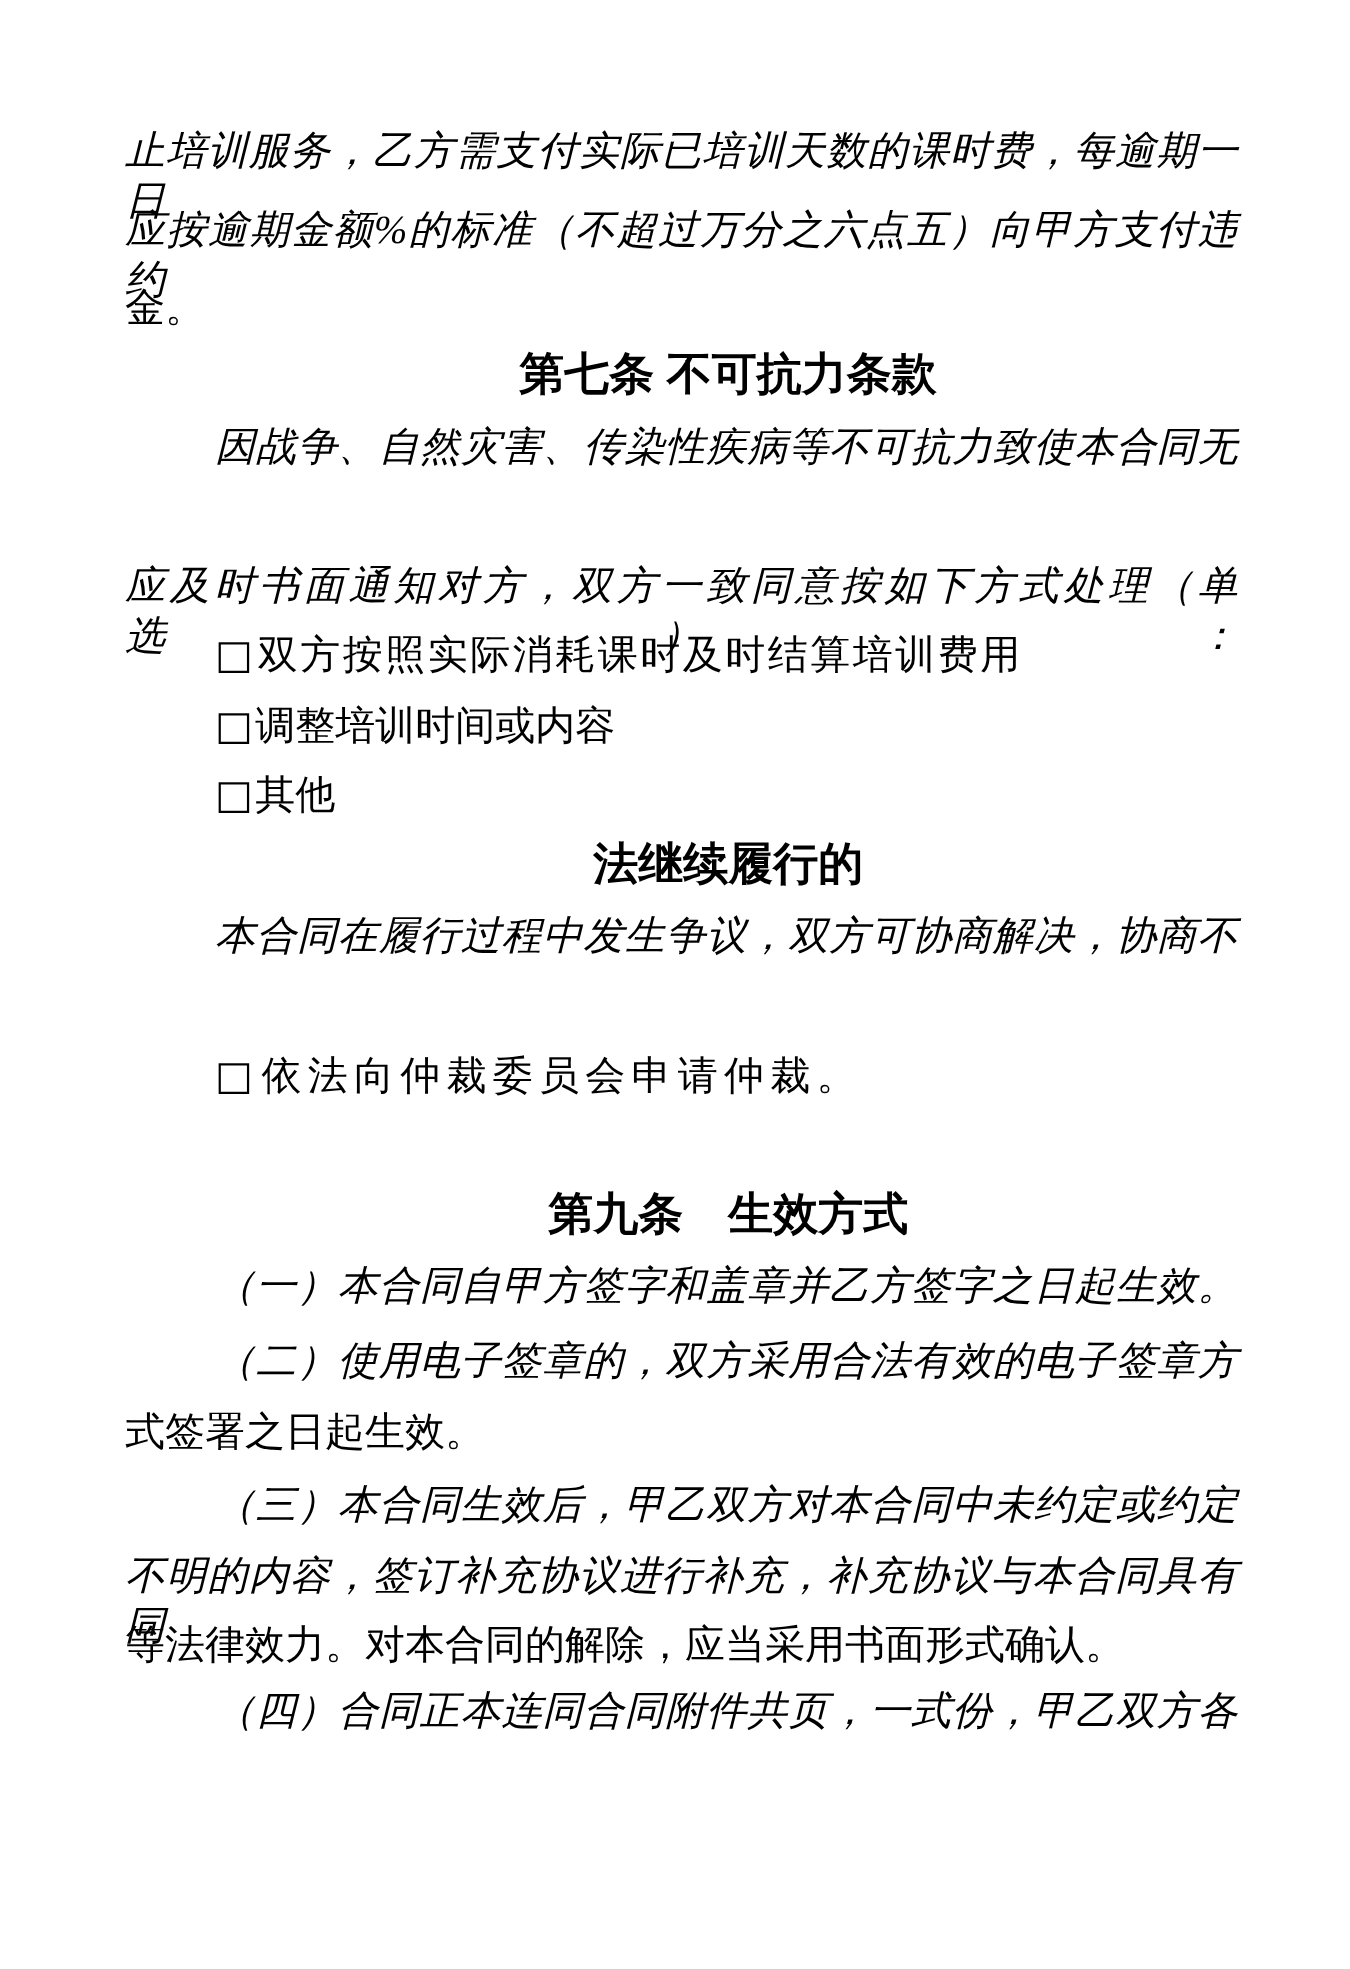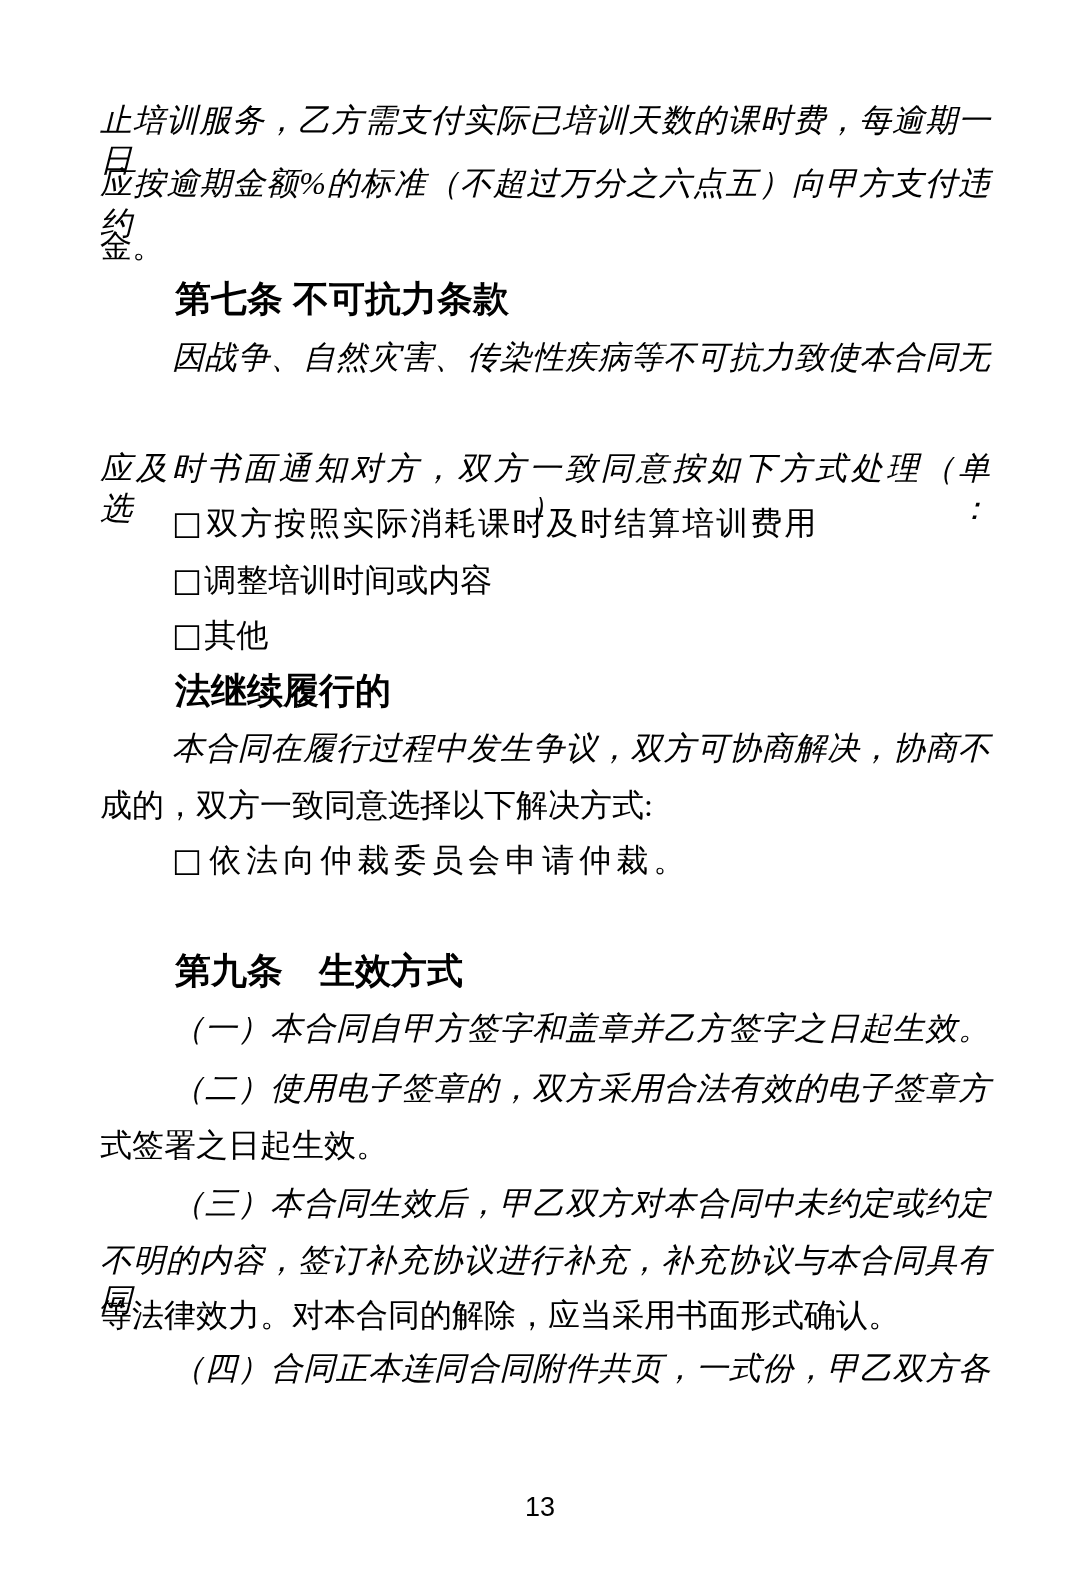--- a/index.html
+++ b/index.html
@@ -30,20 +30,21 @@
   .indent{
     padding-left:72px;
     box-sizing:border-box;
   }
   .heading{
     font-family:"Liberation Sans","DejaVu Sans",sans-serif;
     font-weight:bold;
     font-size:36px;
     padding-left:75px;
     box-sizing:border-box;
+    text-align:center;
   }
   .ls2{letter-spacing:2px;}
   .ls5{letter-spacing:5px;}
   .cb{
     display:inline;
     font-family:"DejaVu Sans",sans-serif;
     margin-right:2px;
   }
   .footer{
     position:absolute;
@@ -75,31 +76,29 @@
   <div class="line indent" style="top:560px">
     <span class="cb">□</span><span>调整培训时间或内容</span>
   </div>
   <div class="line indent" style="top:615px">
     <span class="cb">□</span><span>其他</span>
   </div>
 
   <div class="line heading" style="top:668px">法继续履行的</div>
 
   <div class="line justify indent" style="top:728px">本合同在履行过程中发生争议，双方可协商解决，协商不</div>
-  <div class="line" style="top:785px">成的，双方一致同意选择以下解决方式:</div>
 
   <div class="line indent ls5" style="top:840px">
     <span class="cb">□</span><span>依法向仲裁委员会申请仲裁。</span>
   </div>
 
   <div class="line heading" style="top:948px">第九条　生效方式</div>
 
   <div class="line justify indent" style="top:1008px">（一）本合同自甲方签字和盖章并乙方签字之日起生效。</div>
   <div class="line justify indent" style="top:1068px">（二）使用电子签章的，双方采用合法有效的电子签章方</div>
   <div class="line" style="top:1125px">式签署之日起生效。</div>
   <div class="line justify indent" style="top:1183px">（三）本合同生效后，甲乙双方对本合同中未约定或约定</div>
   <div class="line justify" style="top:1240px">不明的内容，签订补充协议进行补充，补充协议与本合同具有同</div>
   <div class="line justify indent" style="top:1348px">（四）合同正本连同合同附件共页，一式份，甲乙双方各</div>
   <div class="line" style="top:1295px">等法律效力。对本合同的解除，应当采用书面形式确认。</div>
 
-  <div class="footer">13</div>
 
 </div>
 
 </body></html>

